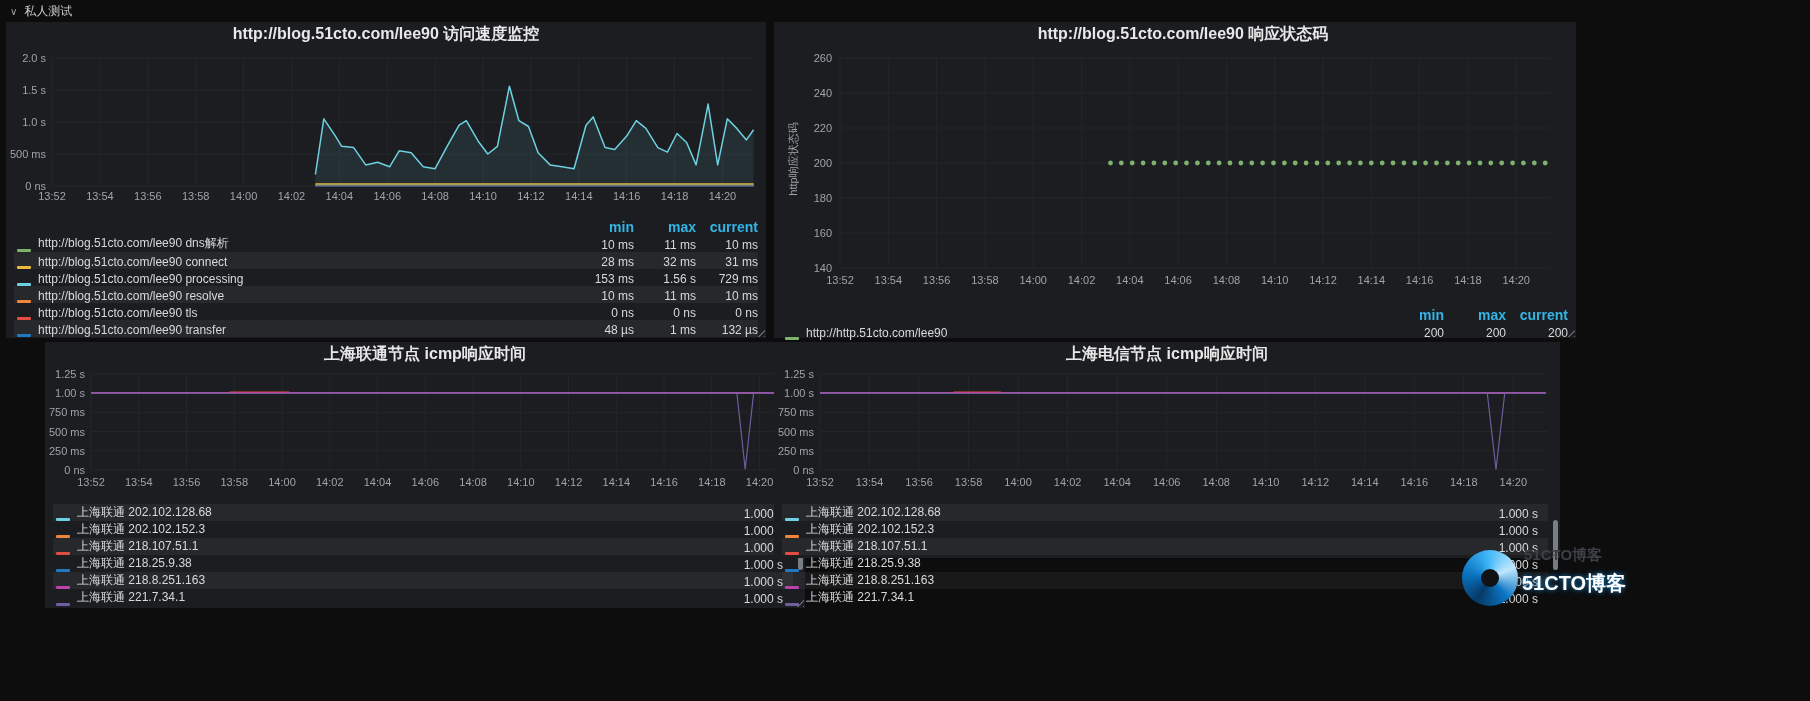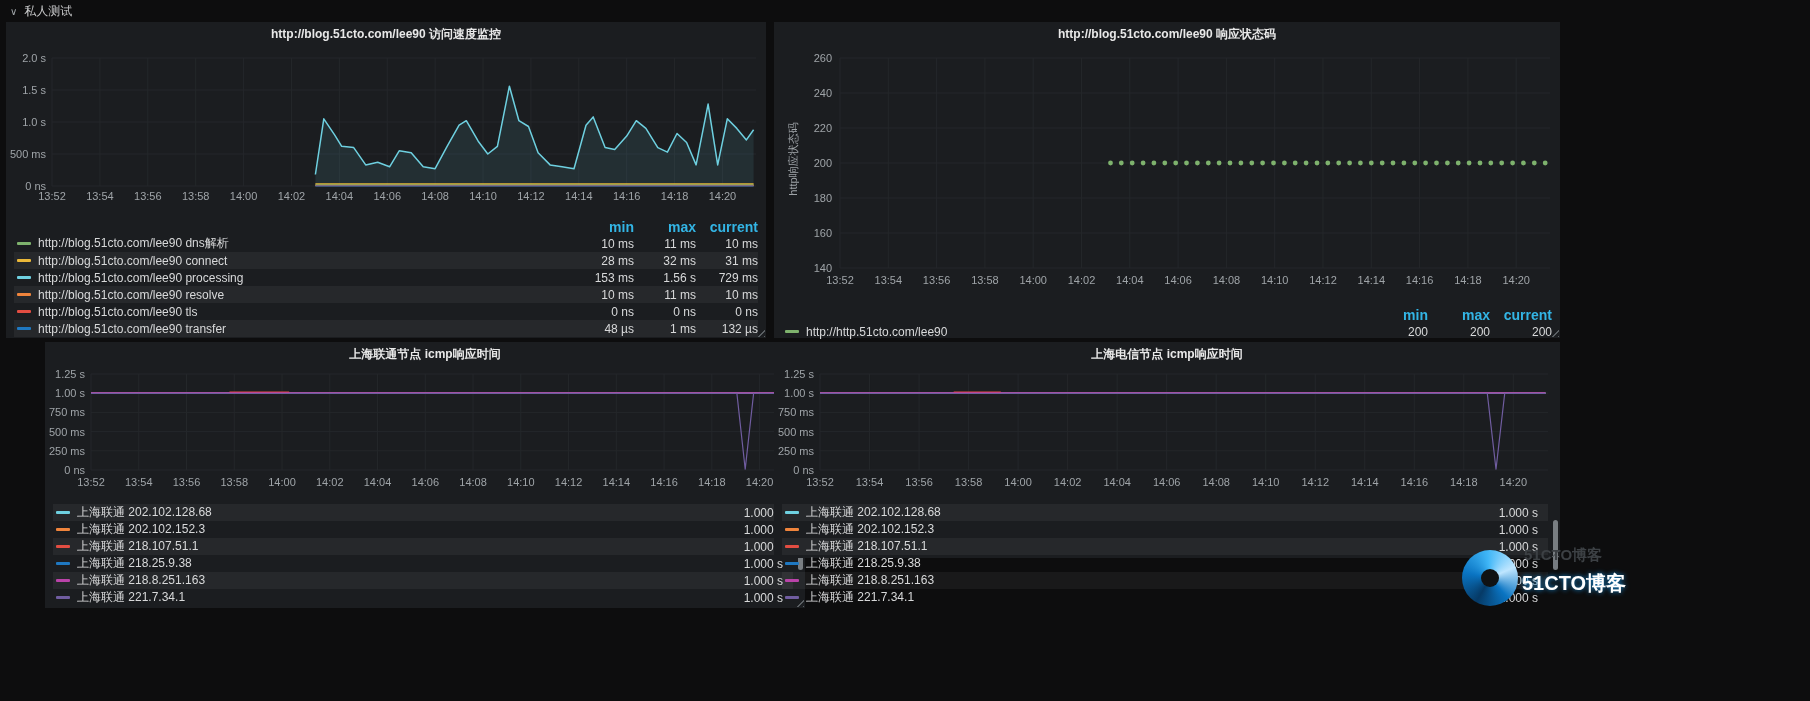--- a/index.html
+++ b/index.html
@@ -6,32 +6,32 @@
   .stage{position:relative;width:1810px;height:701px;overflow:hidden;background:#0d0d0e;
          font-family:"Liberation Sans","DejaVu Sans",sans-serif;}
   .row-header{position:absolute;left:10px;top:3px;height:17px;display:flex;align-items:center;gap:7px;
               color:#c7c8c9;font-size:12px;cursor:pointer;}
   .chev{font-size:10px;color:#9fa4a8;}
   .panel{position:absolute;background:#1b1d20;}
   #panel-speed{left:6px;top:22px;width:760px;height:316px;}
   #panel-status{left:774px;top:22px;width:786px;height:316px;}
   #panel-unicom{left:6px;top:342px;width:760px;height:266px;margin-left:39px;}
   #panel-telecom{left:774px;top:342px;width:786px;height:216px;}
-  .ptitle{height:24px;line-height:24px;text-align:center;color:#e8e8e8;font-weight:bold;font-size:12px;
+  .ptitle{height:24px;line-height:24px;text-align:center;color:#e8e8e8;font-weight:bold;font-size:16px;
           white-space:nowrap;overflow:hidden;cursor:pointer;}
   svg.chart{position:absolute;left:0;top:24px;display:block;}
   .legend{position:absolute;left:8px;right:8px;}
   #legend-speed{top:198px;}
   #legend-status{top:286px;}
   #legend-unicom{top:162px;right:12px;}
   #legend-telecom{top:162px;right:12px;}
   .lhead{display:flex;height:15px;line-height:15px;font-size:14px;font-weight:bold;cursor:pointer;}
   .flex1{flex:1;}
   .lcol{width:62px;text-align:right;}
-  .lrow{display:flex;align-items:center;height:17px;font-size:12px;color:#d8d9da;}
+  .lrow{display:flex;align-items:flex-end;height:17px;font-size:12px;color:#d8d9da;}
   .lrows:not(.list) .lrow:nth-child(even){background:rgba(255,255,255,.05);}
   .lrows.list .lrow:nth-child(odd){background:rgba(255,255,255,.05);}
   .dash{width:14px;height:3px;border-radius:1px;margin:0 7px 0 3px;flex:none;cursor:pointer;}
   .llabel{flex:1;overflow:hidden;white-space:nowrap;text-overflow:ellipsis;cursor:pointer;}
   .lval{width:84px;text-align:right;padding-right:10px;}
   .ylabel{position:absolute;left:-56px;top:130px;width:150px;height:14px;text-align:center;
           color:#9fa4a8;font-size:11px;transform:rotate(-90deg);}
   .grip{position:absolute;right:1px;bottom:1px;width:10px;height:10px;cursor:se-resize;
         background:repeating-linear-gradient(-45deg,#5a5f63 0 1px,transparent 1px 4px);
         clip-path:polygon(100% 0,100% 100%,0 100%);}
@@ -155,21 +155,21 @@
             <span class="llabel">http://blog.51cto.com/lee90 transfer</span>
             <span class="lcol">48 µs</span>
             <span class="lcol">1 ms</span>
             <span class="lcol">132 µs</span>
           </div>
         </div>
       </div>
     <div class="grip"></div>
   </div>
 
-  <div class="panel" id="panel-status" style="background: rgb(27, 29, 32);">
+  <div class="panel" id="panel-status" style="background: rgb(27, 29, 32); padding-left: 16px;">
     <div class="ptitle">http://blog.51cto.com/lee90 响应状态码</div>
     <div class="ylabel">http响应状态码</div>
     <svg class="chart" id="chart-status" width="786" height="262">
         <line x1="66" y1="12" x2="66" y2="222" stroke="#24272a" stroke-width="1"></line>
         <text x="66" y="238" fill="#9fa4a8" font-size="11" text-anchor="middle">13:52</text>
         <line x1="114.29931972789116" y1="12" x2="114.29931972789116" y2="222" stroke="#24272a" stroke-width="1"></line>
         <text x="114.29931972789116" y="238" fill="#9fa4a8" font-size="11" text-anchor="middle">13:54</text>
         <line x1="162.59863945578232" y1="12" x2="162.59863945578232" y2="222" stroke="#24272a" stroke-width="1"></line>
         <text x="162.59863945578232" y="238" fill="#9fa4a8" font-size="11" text-anchor="middle">13:56</text>
         <line x1="210.89795918367346" y1="12" x2="210.89795918367346" y2="222" stroke="#24272a" stroke-width="1"></line>

